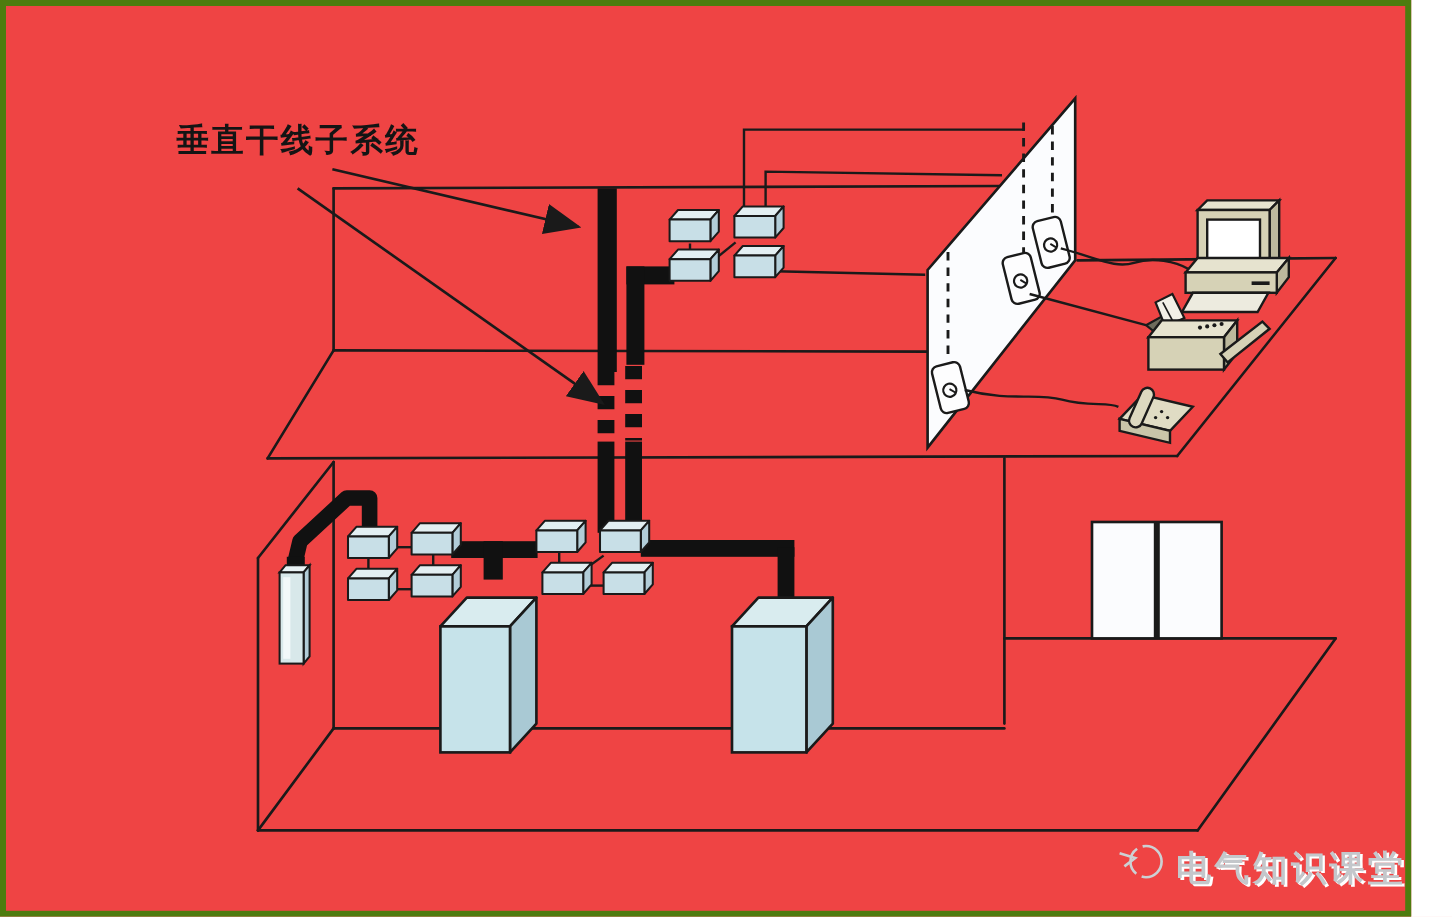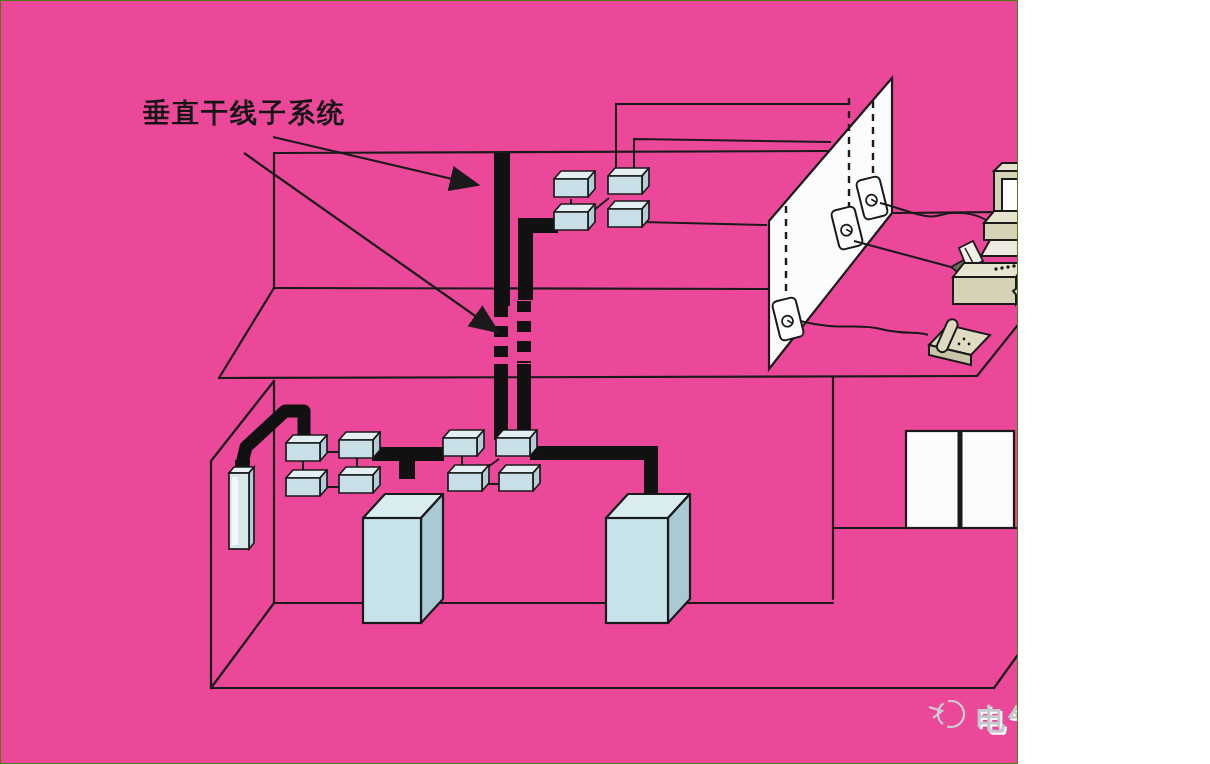--- a/index.html
+++ b/index.html
@@ -1,18 +1,18 @@
 <!DOCTYPE html>
 <html><head>
 <meta charset="utf-8">
 <style>
   html,body{margin:0;padding:0;background:#ffffff;}
   .stage{
-    width:1018px;height:764px;position:relative;overflow:hidden;
-    background:#ec4899;border:1px solid #4d7c0f;box-sizing:border-box;
+    width:1176px;height:764px;position:relative;overflow:hidden;
+    background:#ef4444;border:5px solid #4d7c0f;box-sizing:border-box;
     font-family:"Liberation Sans", sans-serif;
   }
   svg{display:block;}
   text{font-family:"Liberation Sans", sans-serif;}
   .thin{stroke:#1a1a1a;stroke-width:2;fill:none;}
   .struct{stroke:#1a1a1a;stroke-width:2.2;fill:none;stroke-linecap:round;}
   .dash{stroke:#1a1a1a;stroke-width:2.4;fill:none;stroke-dasharray:7 6;}
   .fatdash{stroke:#111;stroke-width:14;fill:none;stroke-dasharray:11 9;}
   .title-label{font-size:27px;font-weight:bold;fill:#141414;letter-spacing:2px;}
   .wm-text{font-size:29px;font-weight:bold;letter-spacing:3px;}

